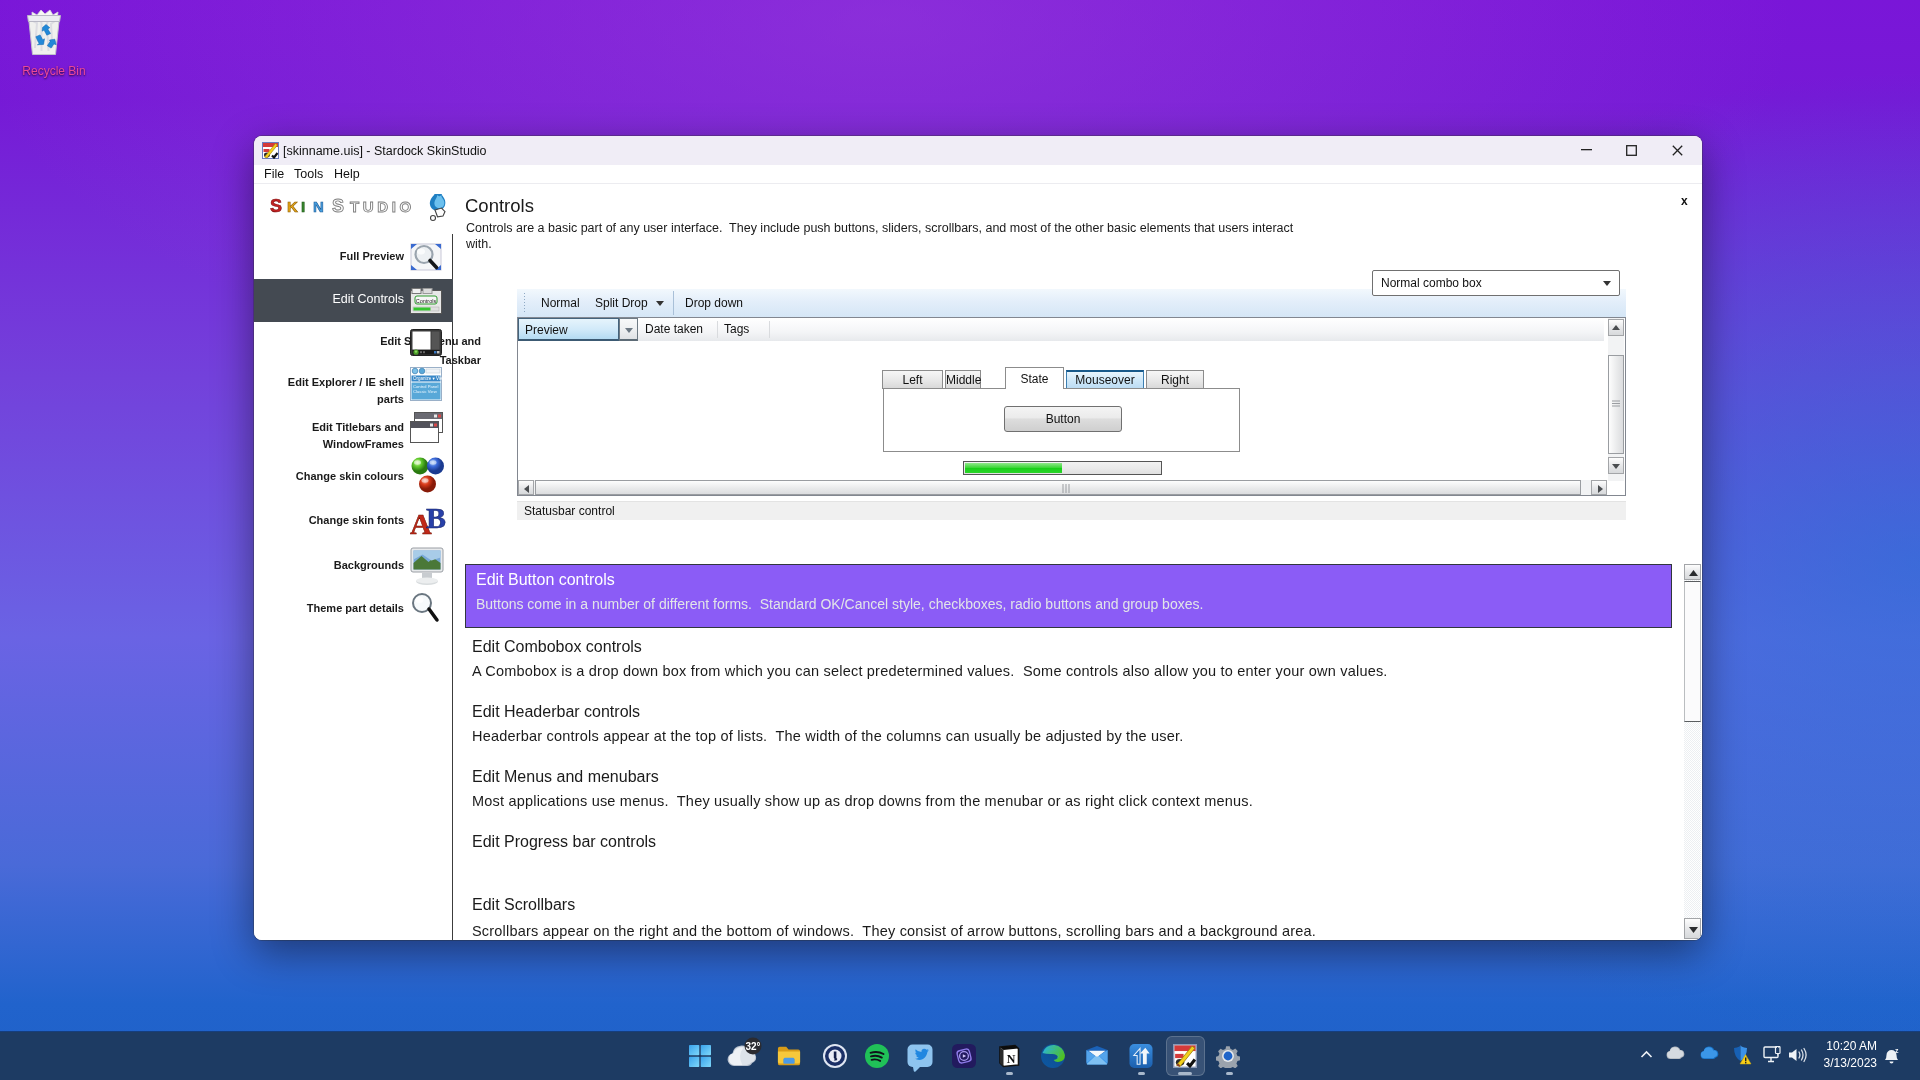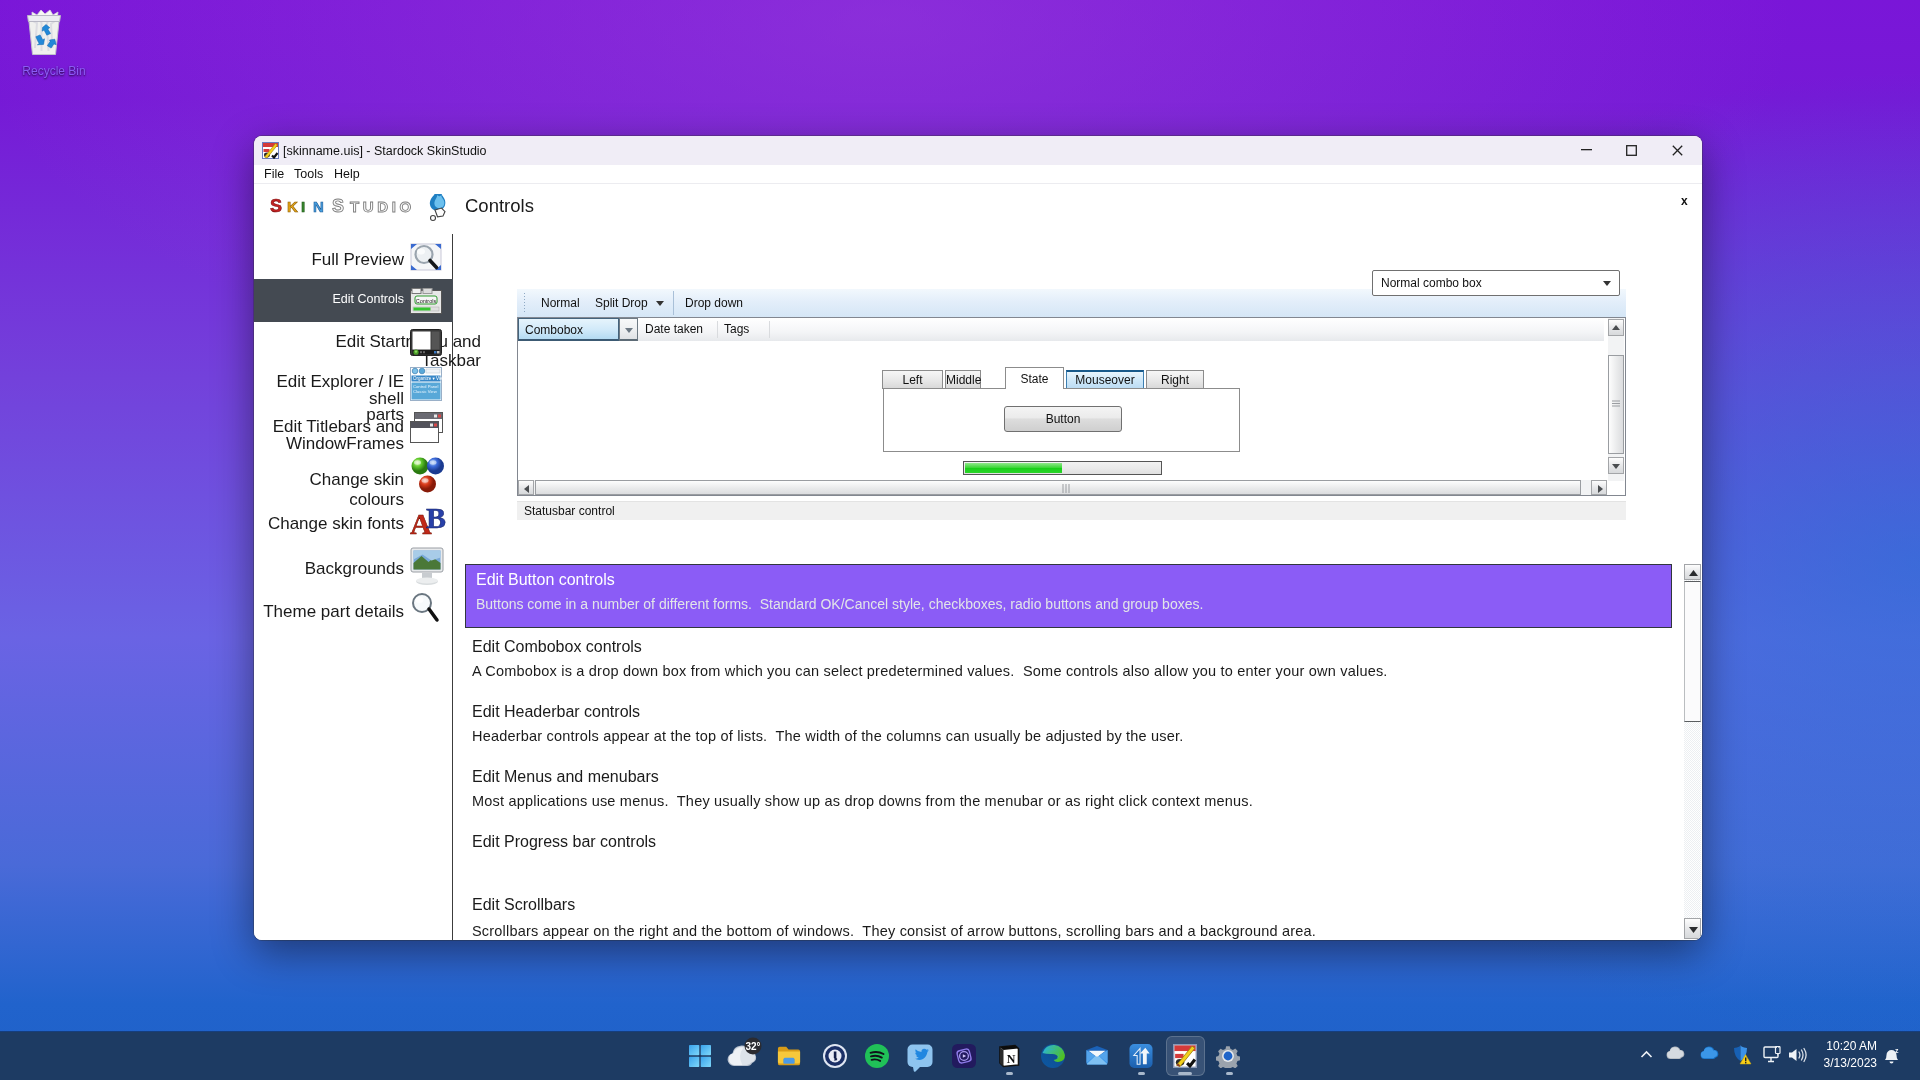--- a/index.html
+++ b/index.html
@@ -7,35 +7,35 @@
   .desktop {
     position:absolute; left:0; top:0; width:1920px; height:1080px;
     background:
       radial-gradient(1300px 560px at 46% 2%, rgba(160,75,220,0.45), rgba(160,75,220,0) 70%),
       radial-gradient(1000px 700px at 100% 52%, rgba(20,120,210,0.55), rgba(20,120,210,0) 70%),
       linear-gradient(180deg, #7a16d8 0%, #7619d6 9%, #7341db 35%, #6a63e4 59%, #4a6ad8 80%, #2163cc 93%, #1f61c8 100%);
   }
   .abs { position:absolute; }
   
   .rb-label { position:absolute; left:2px; top:58px; width:84px; text-align:center;
-    font-size:12px; color:#8b5cf6; text-shadow:0 1px 2px rgba(0,0,0,.75); }
+    font-size:12px; color:#ec4899; text-shadow:0 1px 2px rgba(0,0,0,.75); }
   
   .window {
     position:absolute; left:254px; top:136px; width:1448px; height:804px;
     border-radius:8px; background:#fff;
     box-shadow:0 12px 40px rgba(0,0,0,.45), 0 0 0 1px rgba(60,60,60,.35);
     overflow:hidden; font-size:12.5px; color:#1b1b1b;
   }
   .titlebar { position:absolute; left:0; top:0; width:100%; height:29px; background:#f0edf6; }
   .titlebar .title { position:absolute; left:29px; top:8px; font-size:12.5px; color:#111; }
   .menubar { position:absolute; left:0; top:29px; width:100%; height:19px; background:#fff; border-bottom:1px solid #ececf0; }
   .menubar span { position:absolute; top:2px; font-size:12.5px; color:#111; }
   
   .side-divider { position:absolute; left:198px; top:98px; width:1px; height:706px; background:#3c3c3c; }
-  .nav { position:absolute; font-size:17px; color:#1a1a1a; text-align:right; }
+  .nav { position:absolute; font-size:11px; color:#1a1a1a; text-align:right;font-weight:bold; }
   .nav-sel { position:absolute; left:0px; top:143px; width:199px; height:43px; background:#444a52; }
   .nav-sel span { position:absolute; right:49px; top:13px; color:#fff; font-size:12.5px; }
   .navicon { position:absolute; left:156px; }
   
   .h1 { position:absolute; left:211px; top:59px; font-size:18.5px; color:#1a1a1a; }
   .desc { position:absolute; left:212px; top:85px; width:850px; font-size:12.5px; line-height:15.5px; color:#1a1a1a; }
   .closex { position:absolute; left:1427px; top:58px; font-size:12px; font-weight:bold; color:#111; }
   
   .ptoolbar { position:absolute; left:263px; top:153px; width:1109px; height:28px;
     background:linear-gradient(#f2f8fd, #e3eefa 45%, #d5e6f6); }
@@ -273,20 +273,21 @@
     <ellipse cx="17" cy="34.5" rx="11" ry="3.5" fill="#d8dcde"></ellipse>
     <ellipse cx="17" cy="33.5" rx="11" ry="3" fill="#eceeef"></ellipse>
   </svg>
   <svg class="navicon" style="top:456px;" width="30" height="33" viewBox="0 0 30 33">
     <circle cx="12" cy="11" r="9" fill="#f4f8fb" fill-opacity="0.7" stroke="#6a7680" stroke-width="2"></circle>
     <ellipse cx="9.5" cy="8" rx="4" ry="3" fill="#fff" opacity="0.8"></ellipse>
     <path d="M19 17 L27 28" stroke="#111" stroke-width="3.5" stroke-linecap="round"></path>
   </svg>
 
   <div class="h1">Controls</div>
+  <div class="desc">Controls are a basic part of any user interface.&nbsp; They include push buttons, sliders, scrollbars, and most of the other basic elements that users interact<br>with.</div>
   <div class="closex">x</div>
 
   <div class="ptoolbar">
     <div class="grip"></div>
     <span style="left:24px;">Normal</span>
     <span style="left:78px;">Split Drop</span>
     <svg class="abs" style="left:139px; top:12px;" width="8" height="5" viewBox="0 0 8 5">
         <path d="M0 0 L8 0 L4 5 Z" fill="#333"></path>
       </svg>
     <div class="tsep"></div>
@@ -295,21 +296,21 @@
   <div class="combo">
     <span>Normal combo box</span>
     <svg class="abs" style="left:230px; top:10px;" width="8" height="5" viewBox="0 0 8 5">
         <path d="M0 0 L8 0 L4 5 Z" fill="#333"></path>
       </svg>
   </div>
 
   <div class="listview">
     <div class="lvhead"></div>
     <div class="hcell" style="left:0px; width:101px; background:linear-gradient(#e6f4fc, #d0e9f9 55%, #b4dbf2); border:1px solid #44637c; border-bottom:2px solid #3c5a73;">
-        <span style="position:absolute; left:6px; top:4px;">Combobox</span>
+        <span style="position:absolute; left:6px; top:4px;">Preview</span>
       </div>
     <div class="hcell" style="left:101px; width:19px; background:linear-gradient(#f8f9fa, #eceef0 60%, #dfe2e5); border:1px solid #6e7a84; border-bottom:2px solid #5d6b76;">
       <svg class="abs" style="left:5px; top:9px;" width="8" height="5" viewBox="0 0 8 5">
           <path d="M0 0 L8 0 L4 5 Z" fill="#6d7984"></path>
         </svg>
     </div>
     <div class="hcell" style="left:127px; width:0;">
         <span style="position:absolute; left:0; top:4px;">Date taken</span>
       </div>
     <div class="hsep" style="left:199px;"></div>

